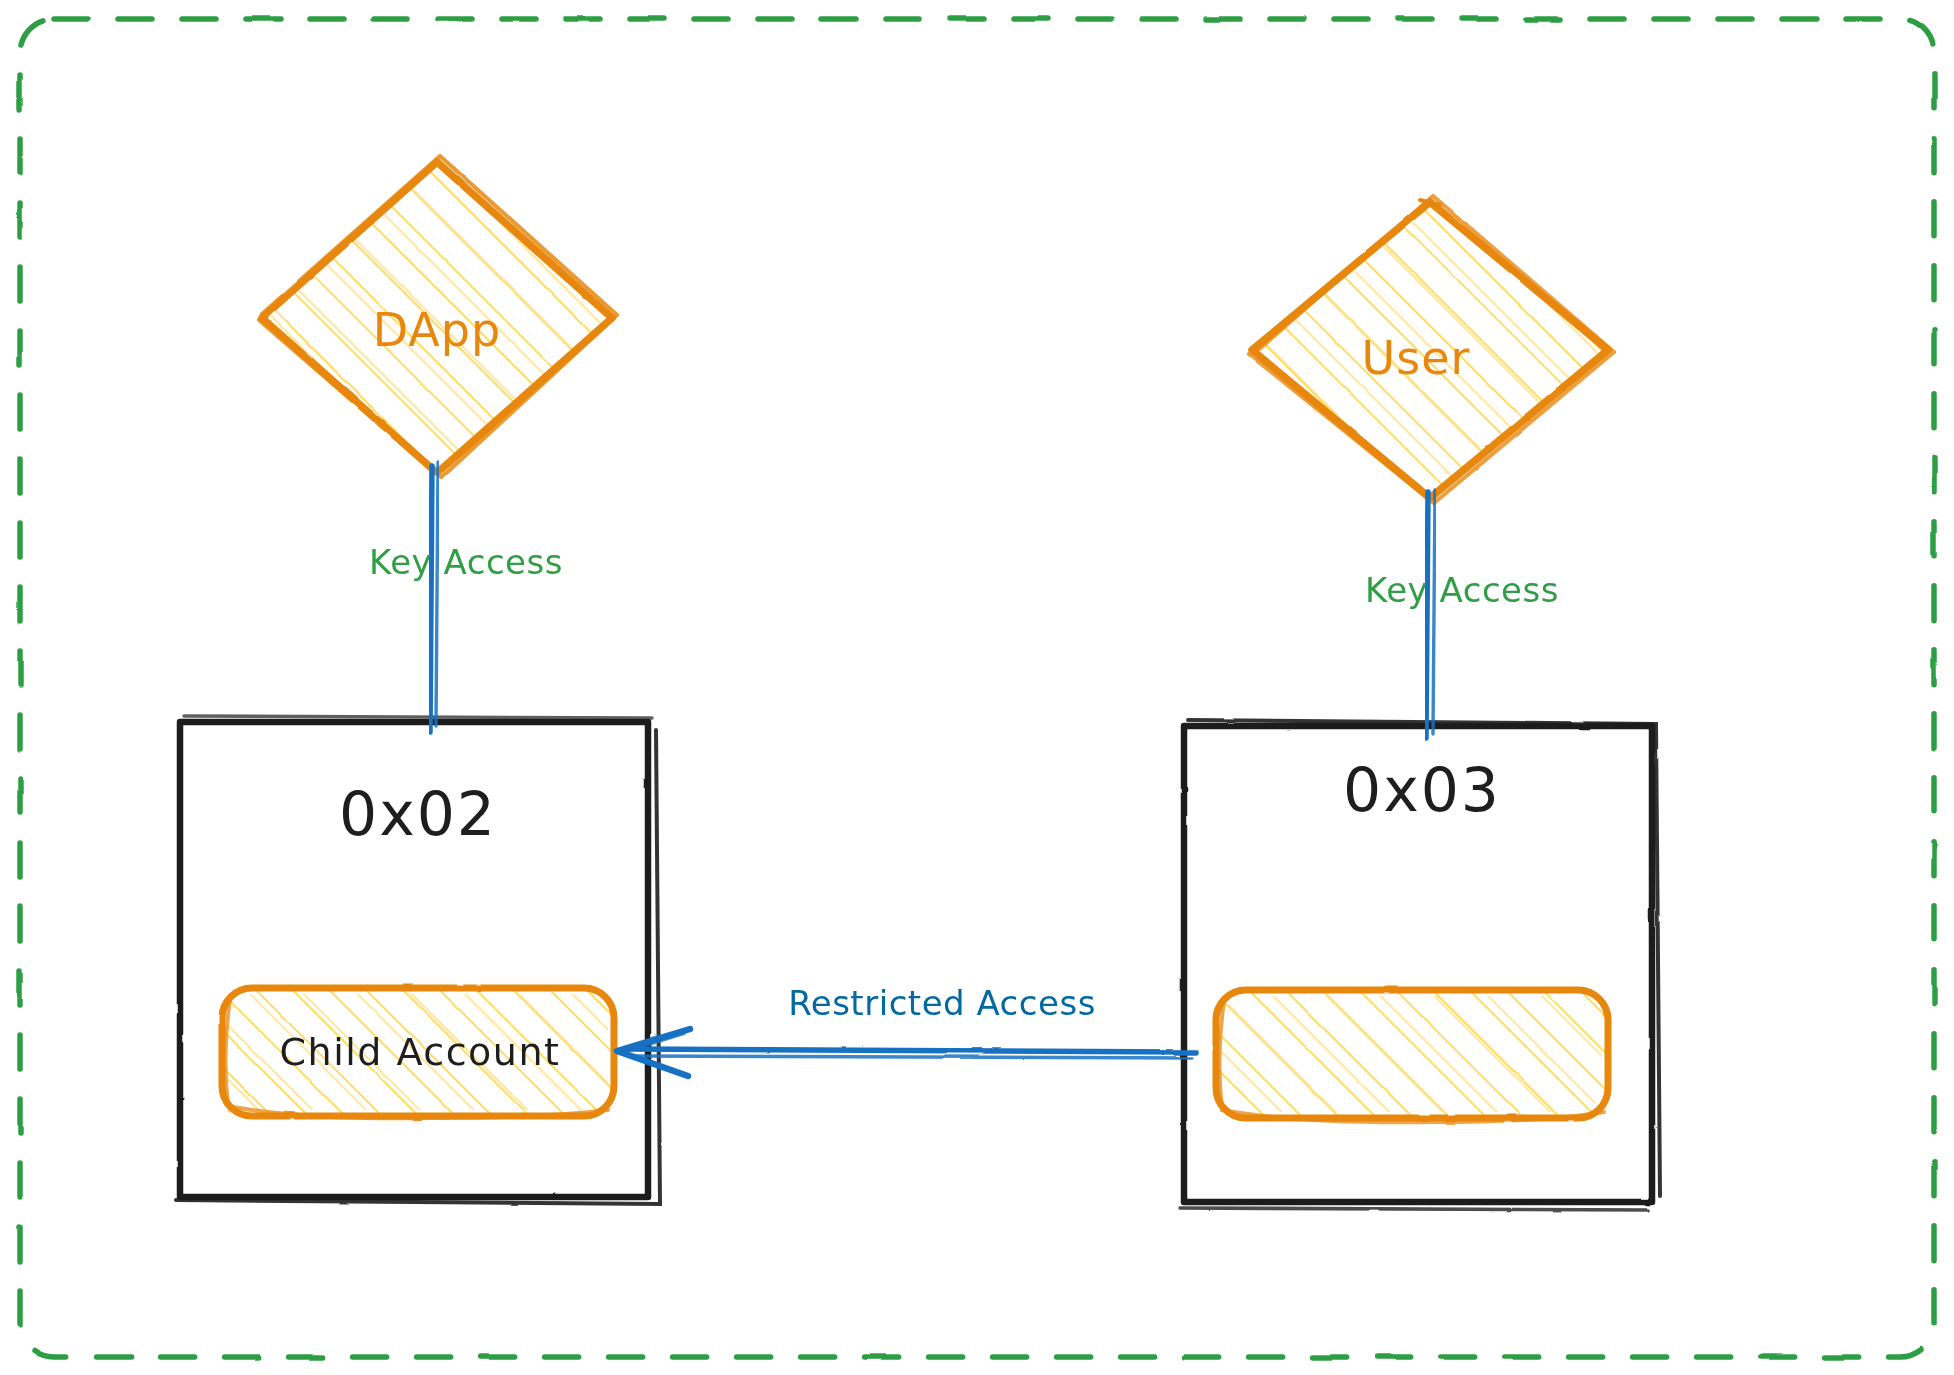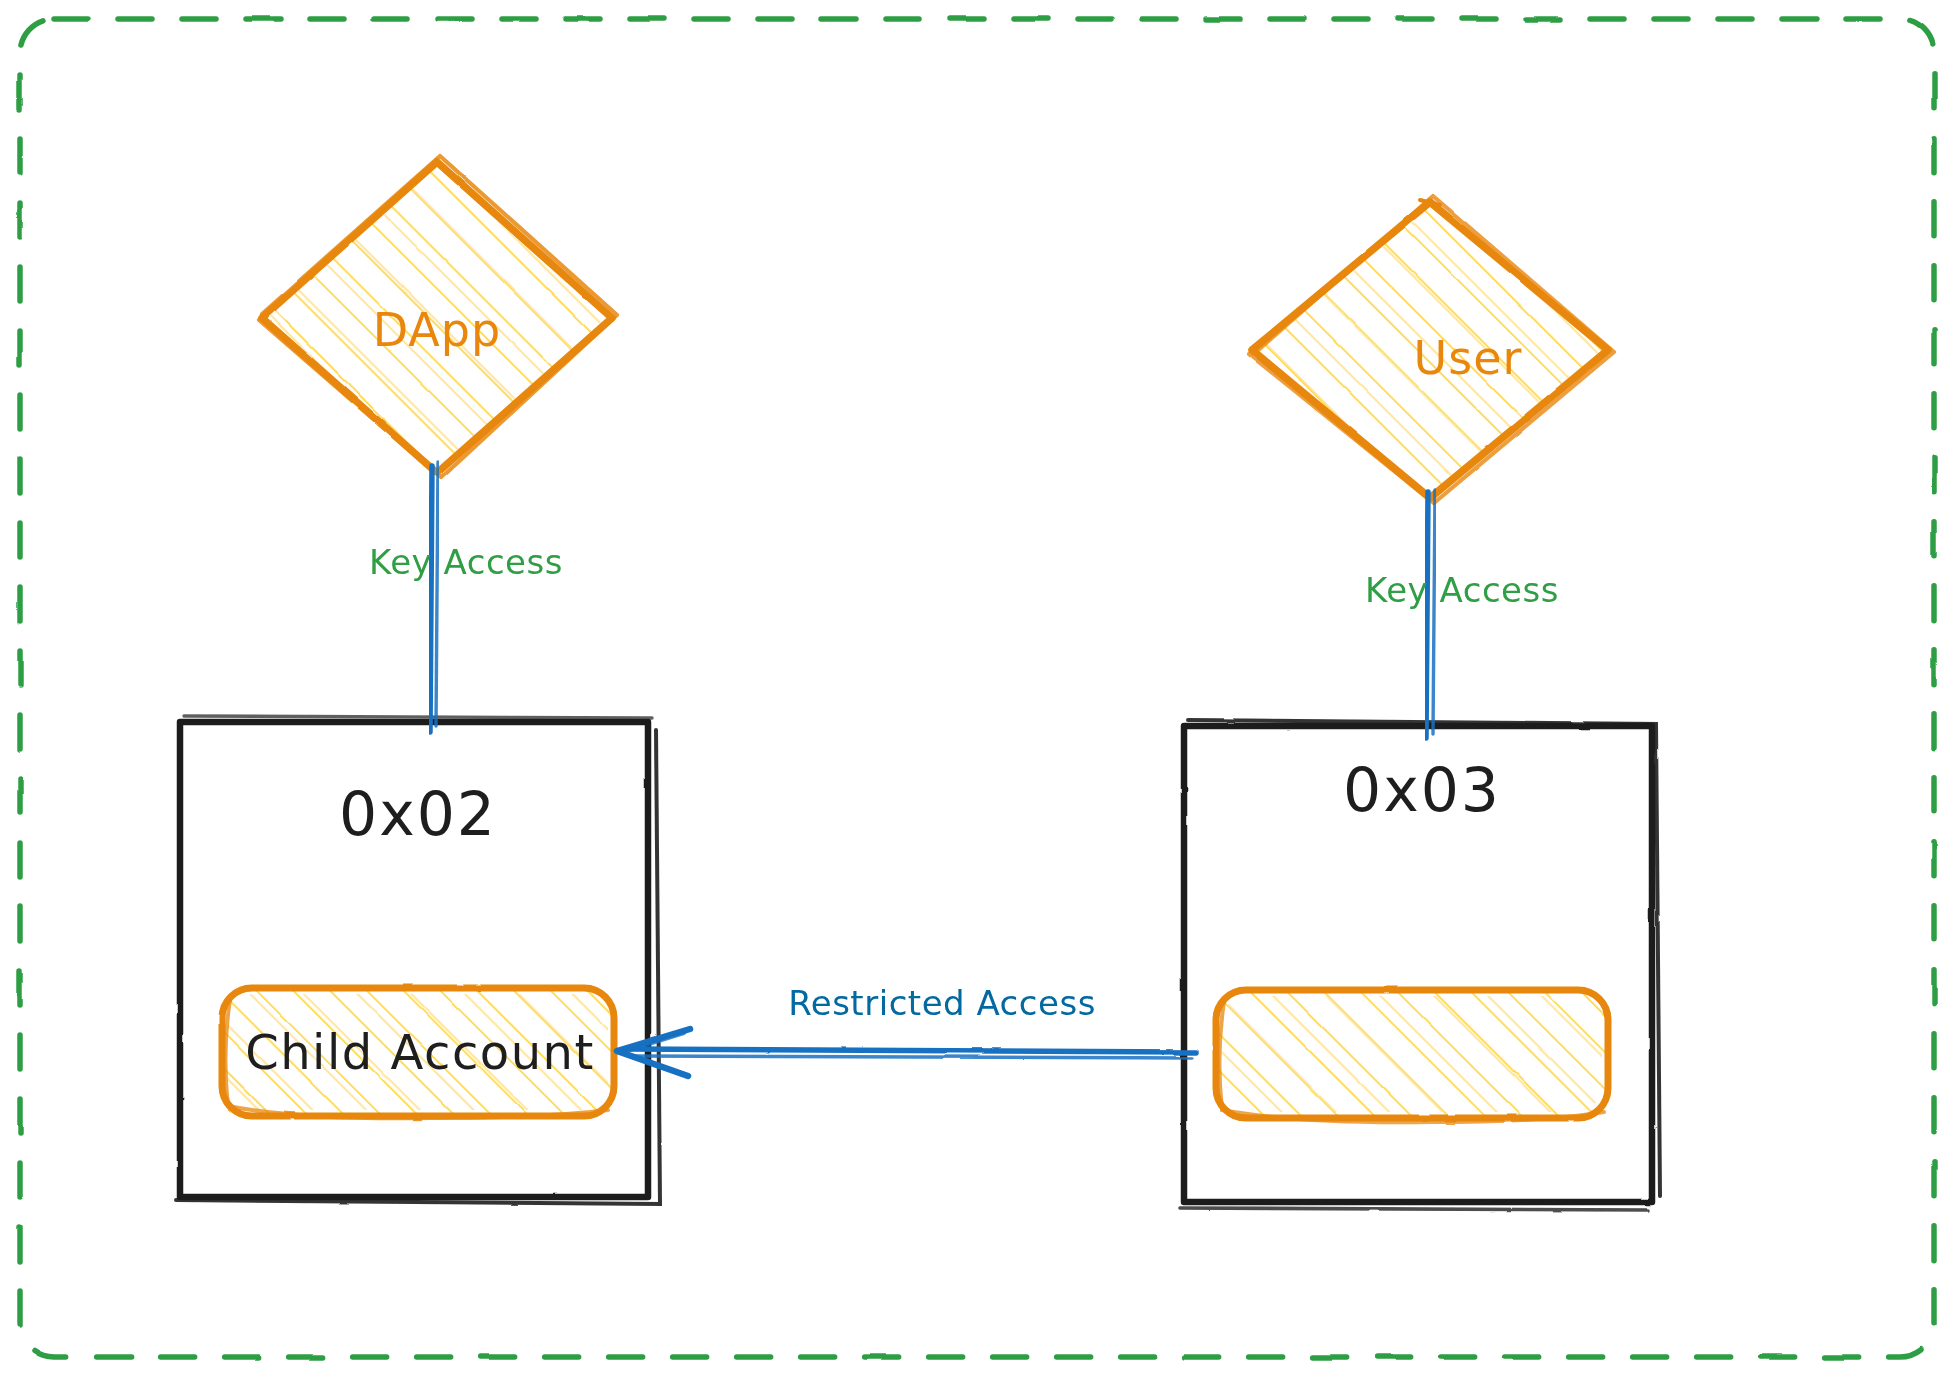--- a/index.html
+++ b/index.html
@@ -37,21 +37,21 @@
     font-size: 34px;
     font-weight: 400;
     letter-spacing: 0.5px;
   }
   .lbl-box-title {
     font-size: 60px;
     font-weight: 400;
     letter-spacing: 2px;
   }
   .lbl-inner {
-    font-size: 48px;
+    font-size: 38px;
     font-weight: 400;
     letter-spacing: 1.5px;
   }
 </style>
 </head>
 <body>
 
 <div id="canvas-root">
 
   <svg id="scene" viewBox="0 0 1954 1375" xmlns="http://www.w3.org/2000/svg">
@@ -159,21 +159,21 @@
 
         <path d="M690 1029 L617 1051 L688 1076" fill="none" stroke="#1971c2" stroke-width="6.5" stroke-linecap="round" stroke-linejoin="round"></path>
         <path d="M684 1033 L620 1053" fill="none" stroke="#1971c2" stroke-width="4" stroke-linecap="round" opacity="0.8"></path>
       </g>
     </g>
 
   </svg>
 
   <div class="lbl lbl-shape-title" style="left:437px; top:330px; color:#e8870b;">DApp</div>
 
-  <div class="lbl lbl-shape-title" style="left:1468px; top:358px; color:#e8870b;text-align:right;">User</div>
+  <div class="lbl lbl-shape-title" style="left:1416px; top:358px; color:#e8870b;text-align:right;">User</div>
 
   <div class="lbl lbl-box-title" style="left:418px; top:814px; color:#1e1e1e;">0x02</div>
 
   <div class="lbl lbl-box-title" style="left:1422px; top:790px; color:#1e1e1e;text-align:right;">0x03</div>
 
   <div class="lbl lbl-inner" style="left:420px; top:1052px; color:#1e1e1e;">Child Account</div>
 
 
   <div class="lbl lbl-edge" style="left:466px; top:562px; color:#2f9e44;">Key Access</div>
 

